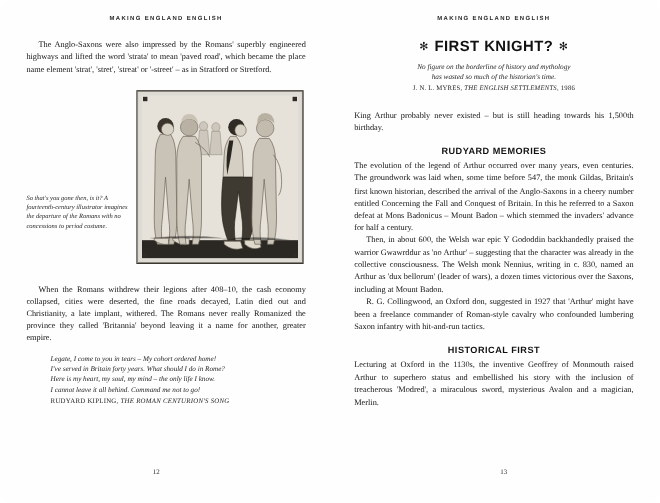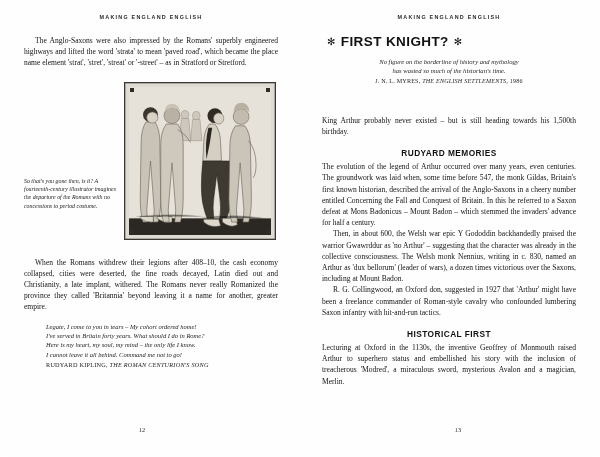--- a/index.html
+++ b/index.html
@@ -115,20 +115,21 @@
     font-variant: small-caps;
     font-size: 6.2px;
     letter-spacing: 0.25px;
     margin-top: 1px;
     color: #232323;
   }
   .verse-source .work { font-style: italic; }
 
   
   .chapter-title {
+    text-align: center;
     font-family: "Liberation Sans", sans-serif;
     font-size: 13.5px;
     font-weight: 600;
     letter-spacing: 0.4px;
     color: #111111;
     margin: 14px 0 0 0;
     white-space: nowrap;
   }
   .chapter-title .orn {
     font-size: 10px;
@@ -275,21 +276,21 @@
     <div class="epigraph">
       <div>No figure on the borderline of history and mythology</div>
       <div>has wasted so much of the historian's time.</div>
       <div class="epigraph-source">
         <span>J. N. L. MYRES,</span>
         <span class="work">THE ENGLISH SETTLEMENTS,</span>
         <span>1986</span>
       </div>
     </div>
 
-    <p class="body-text" style="margin-top:28px;">King Arthur probably never existed – but is still heading towards his 1,500th birthday.</p>
+    <p class="body-text" style="margin-top:12px;">King Arthur probably never existed – but is still heading towards his 1,500th birthday.</p>
 
     <h2 class="section-head">RUDYARD MEMORIES</h2>
 
     <p class="body-text">The evolution of the legend of Arthur occurred over many years, even centuries. The groundwork was laid when, some time before 547, the monk Gildas, Britain's first known historian, described the arrival of the Anglo-Saxons in a cheery number entitled Concerning the Fall and Conquest of Britain. In this he referred to a Saxon defeat at Mons Badonicus – Mount Badon – which stemmed the invaders' advance for half a century.</p>
 
     <p class="body-text indent">Then, in about 600, the Welsh war epic Y Gododdin backhandedly praised the warrior Gwawrddur as 'no Arthur' – suggesting that the character was already in the collective consciousness. The Welsh monk Nennius, writing in c. 830, named an Arthur as 'dux bellorum' (leader of wars), a dozen times victorious over the Saxons, including at Mount Badon.</p>
 
     <p class="body-text indent">R. G. Collingwood, an Oxford don, suggested in 1927 that 'Arthur' might have been a freelance commander of Roman-style cavalry who confounded lumbering Saxon infantry with hit-and-run tactics.</p>
 
     <h2 class="section-head">HISTORICAL FIRST</h2>

